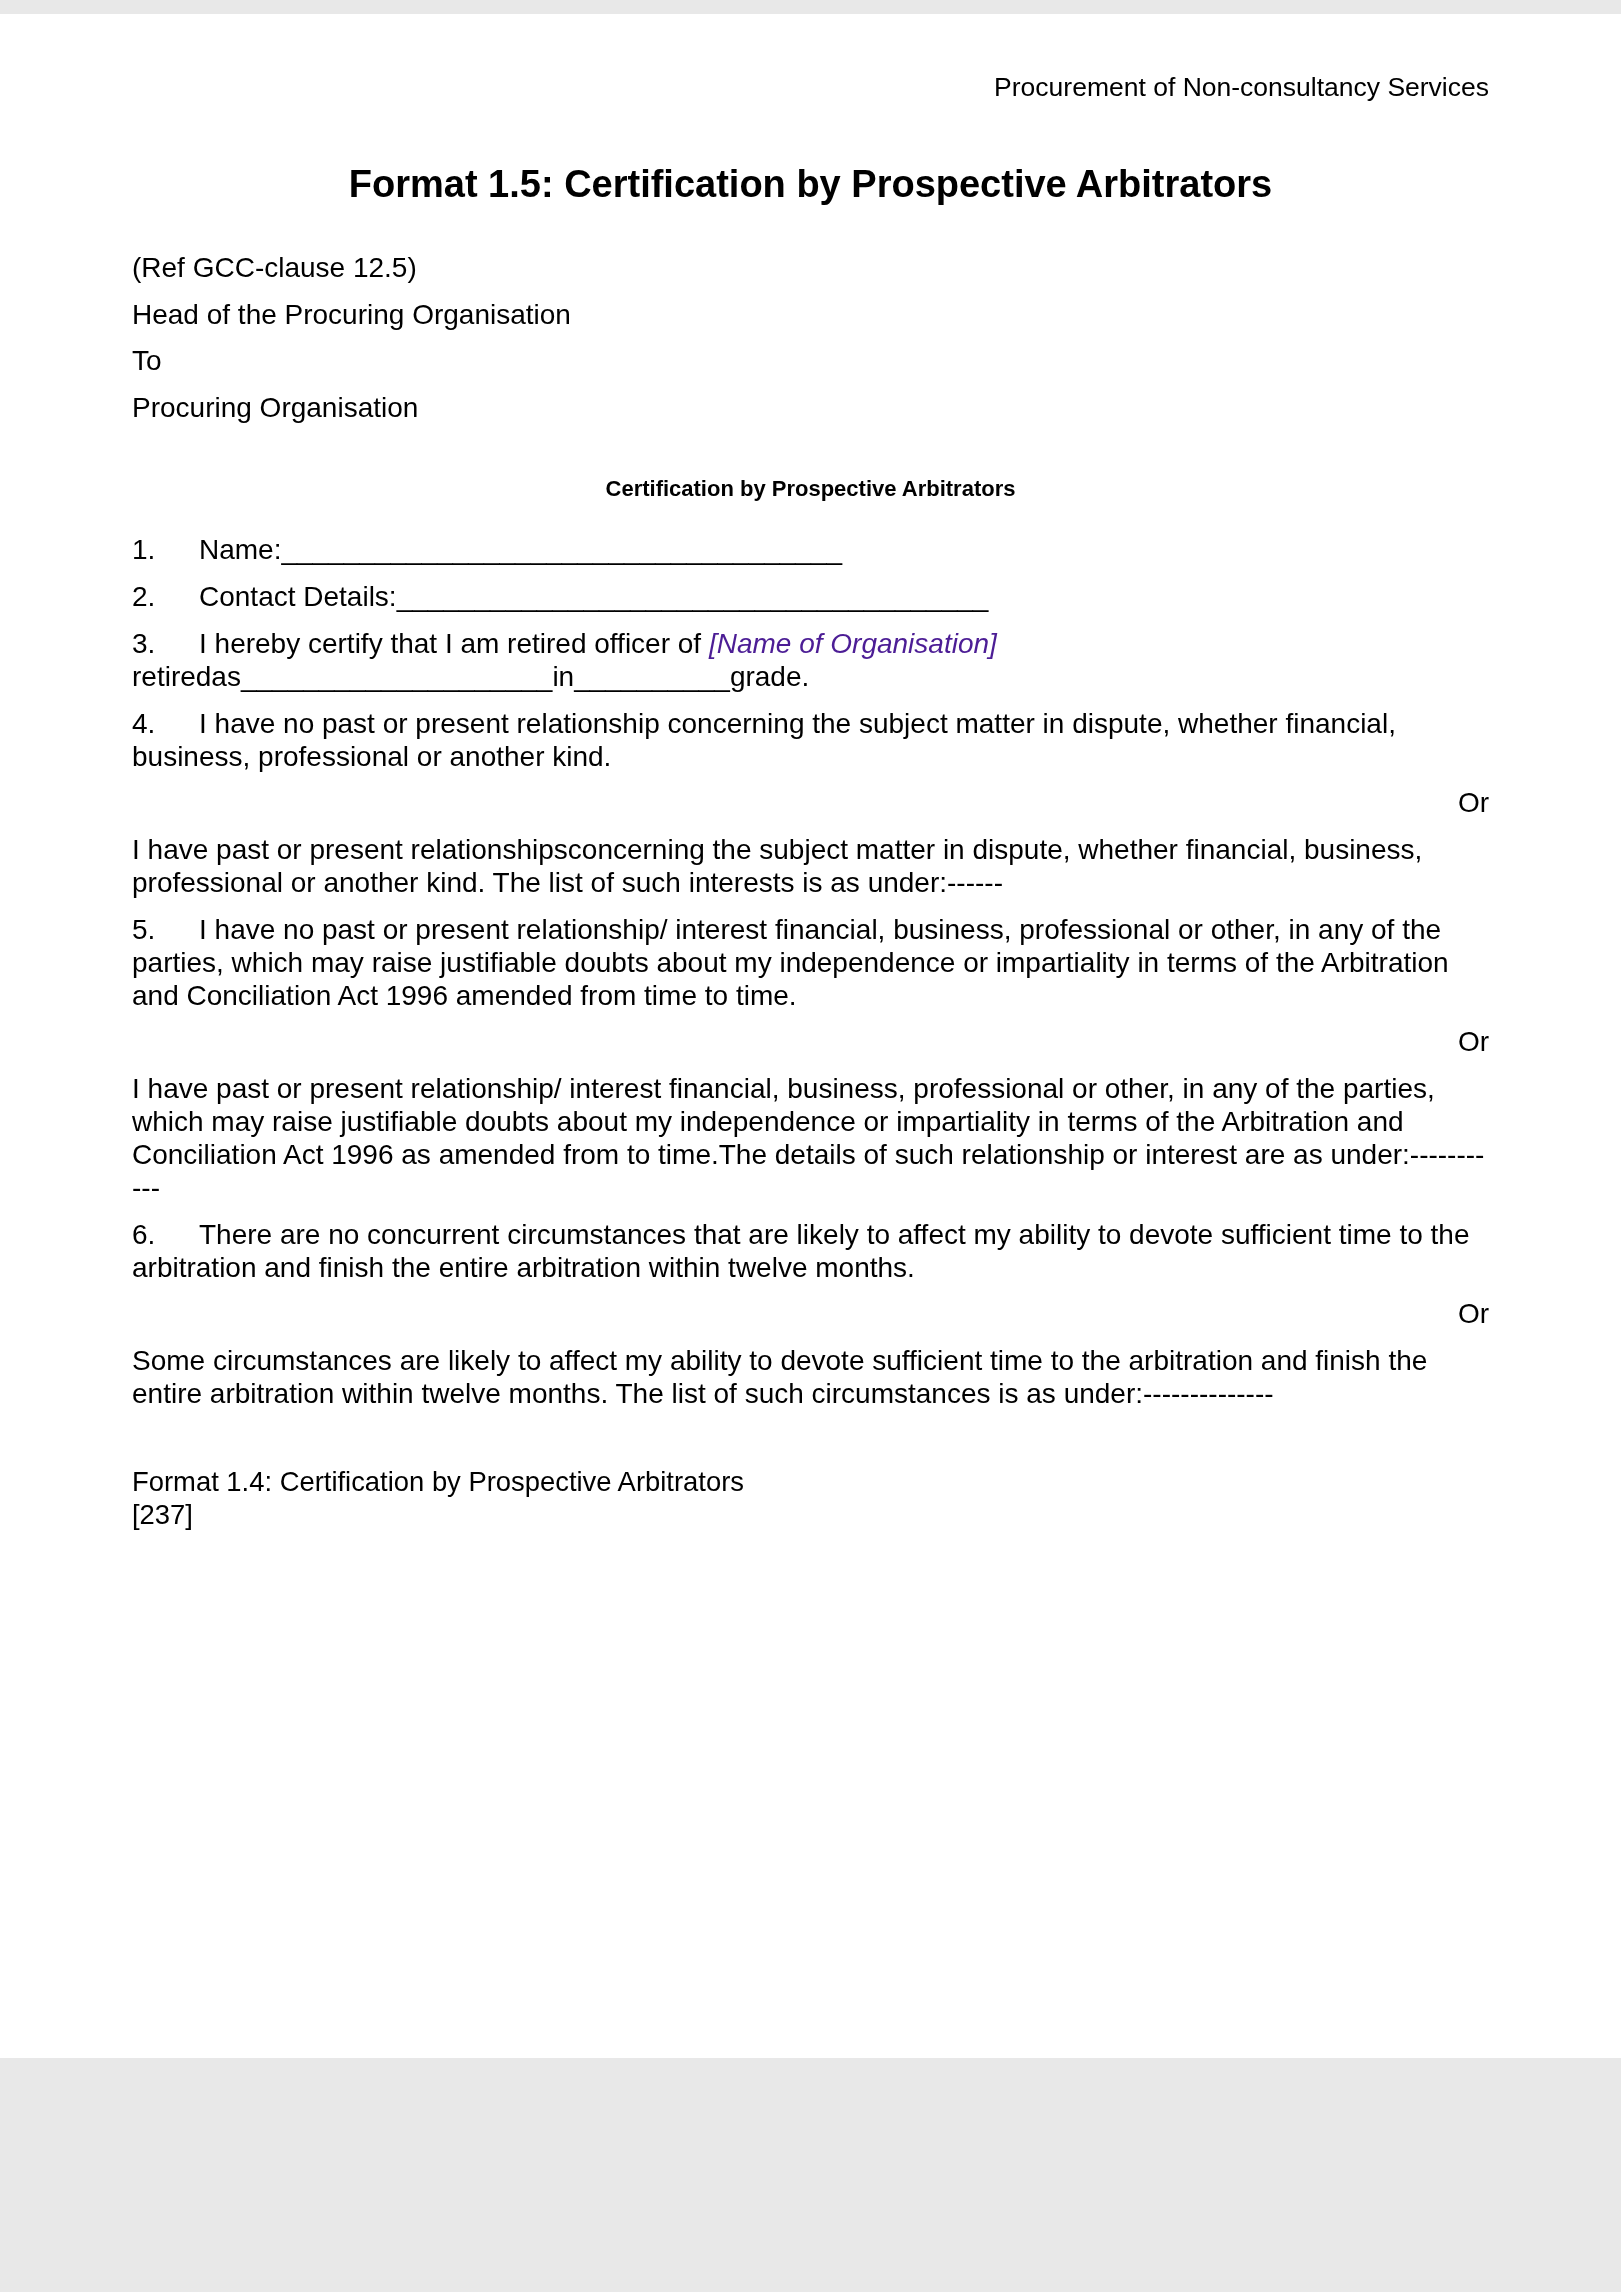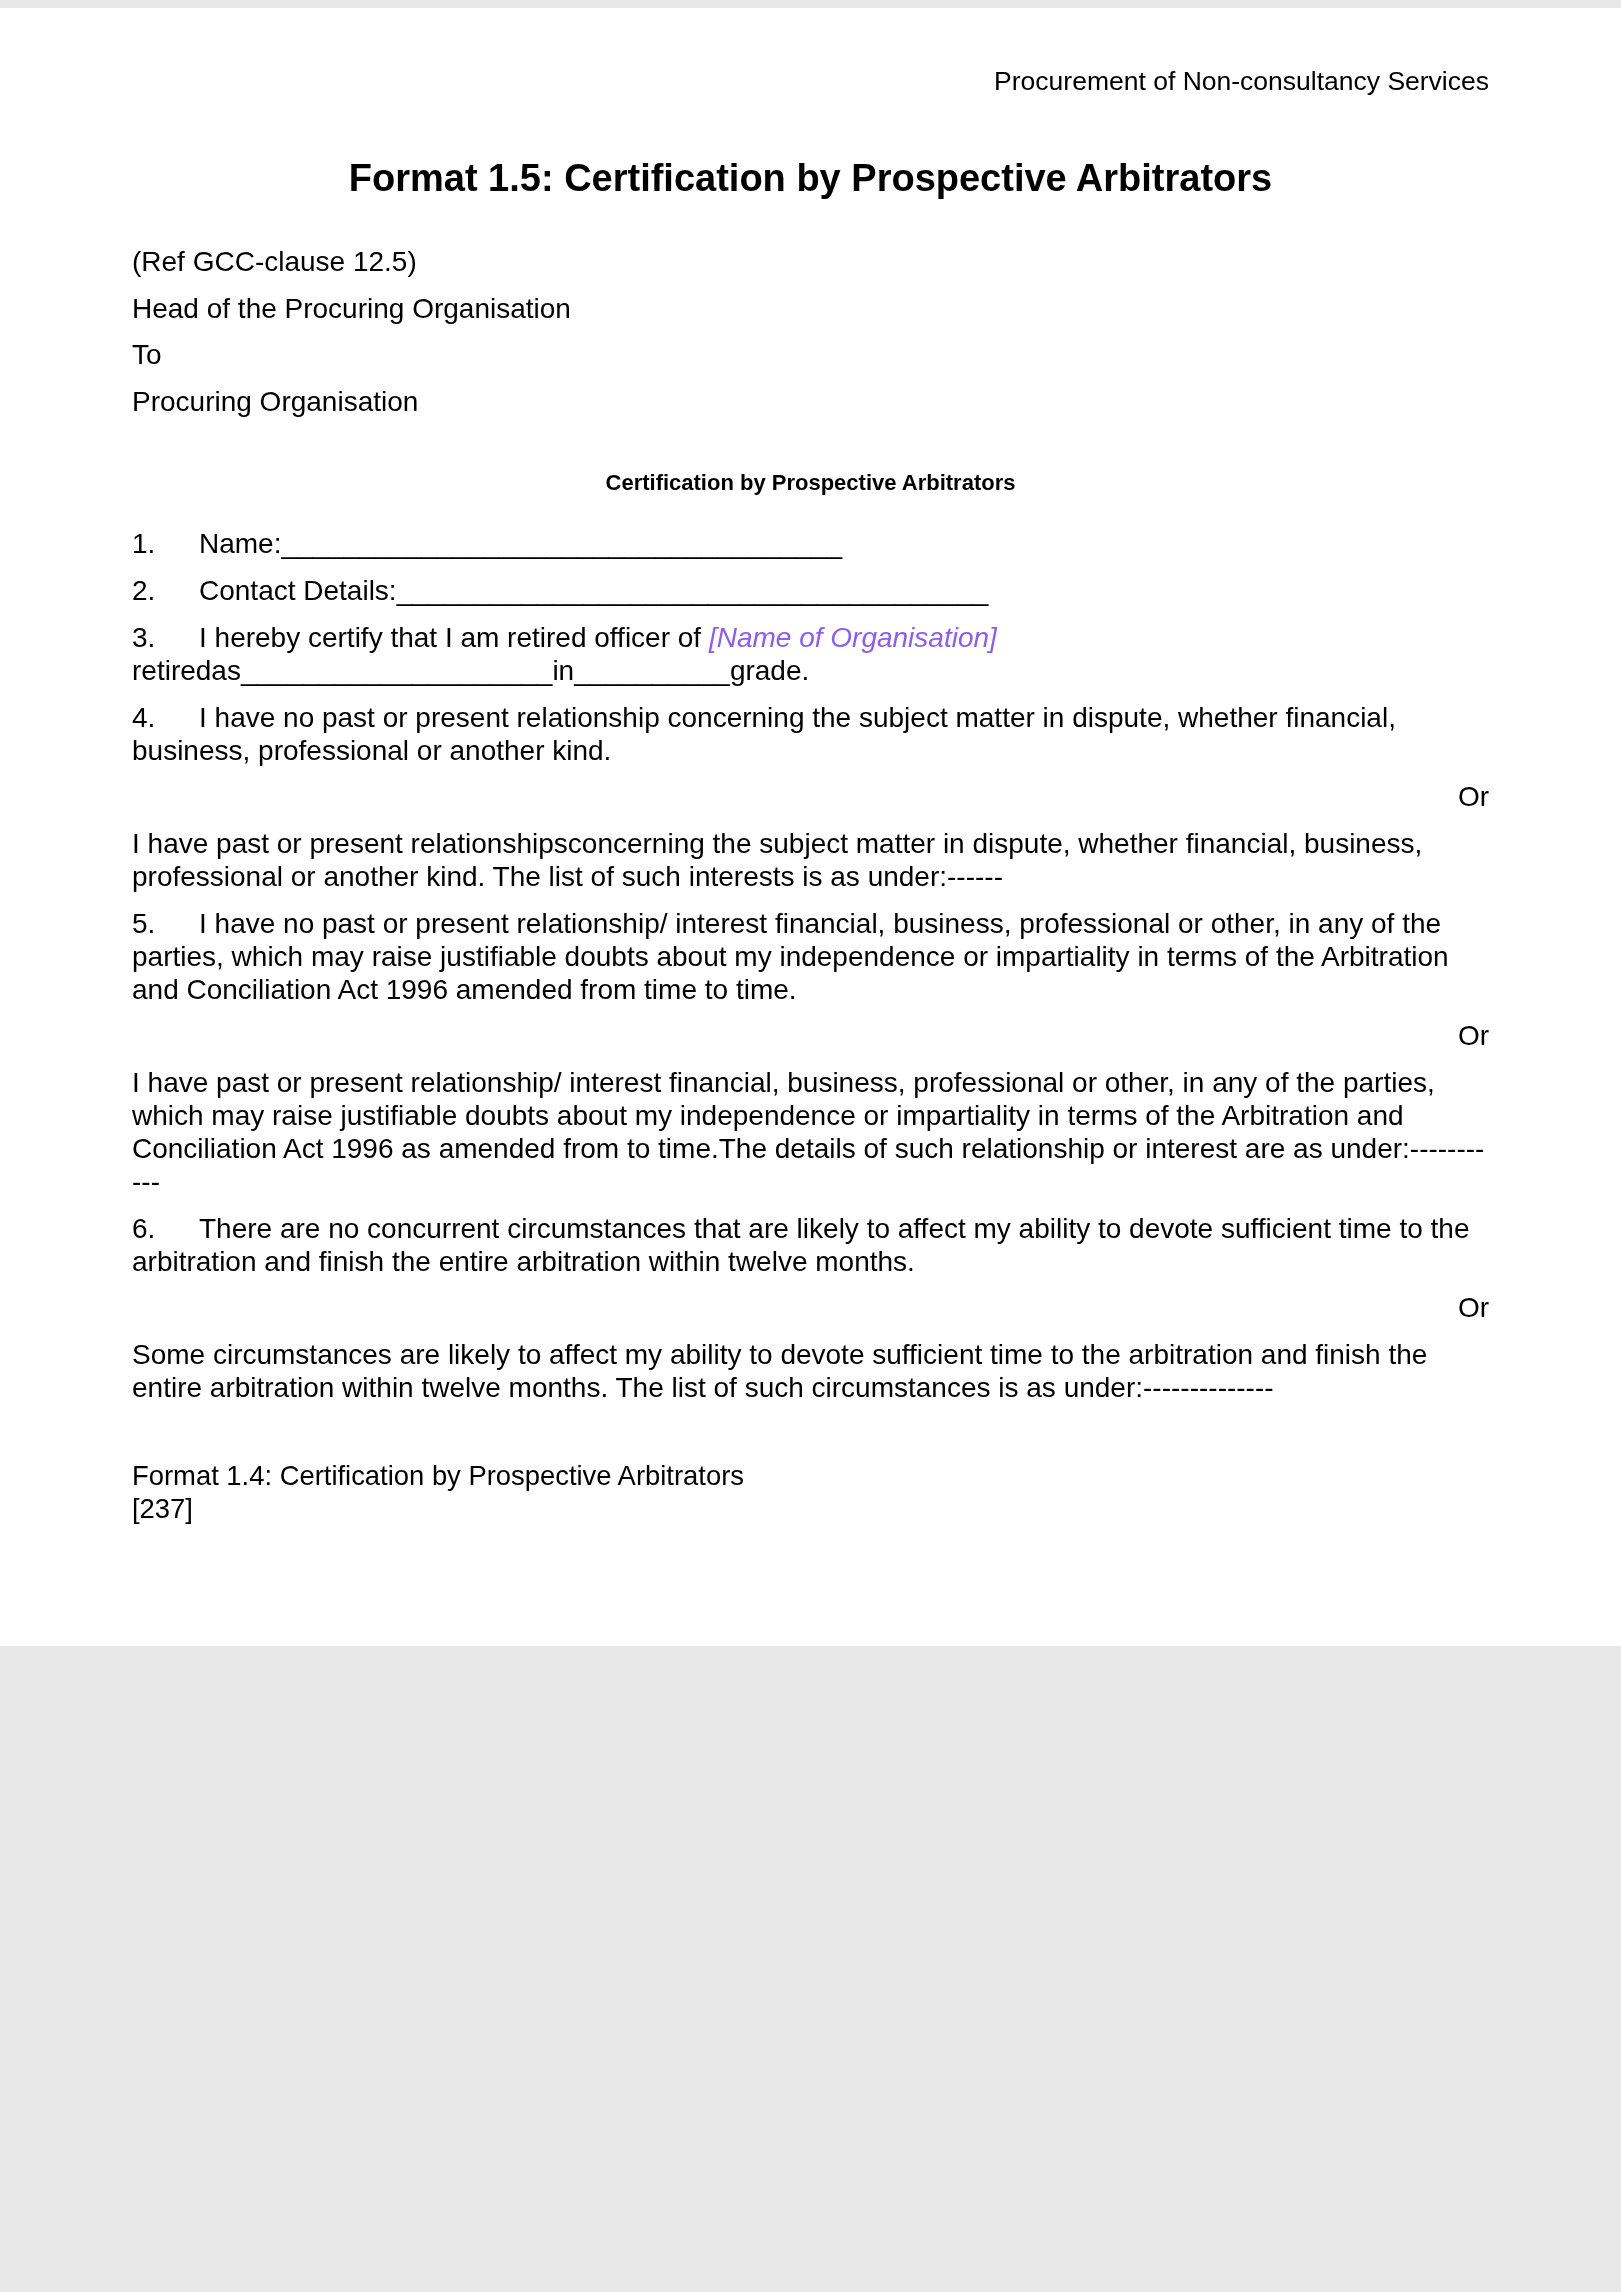--- a/index.html
+++ b/index.html
@@ -1,20 +1,20 @@
 <!DOCTYPE html>
 <html><head>
 <meta charset="utf-8">
 <style>
   html, body { margin: 0; padding: 0; background: #e8e8e8; }
   .page {
     position: relative;
     width: 1621px;
-    height: 1638px;
-    margin: 8px auto;
+    height: 2044px;
+    margin: 14px auto;
     background: #ffffff;
     box-sizing: border-box;
     padding: 57px 132px 0 132px;
     font-family: "Liberation Sans", sans-serif;
     color: #000000;
     overflow: hidden;
   }
   .doc-header {
     text-align: right;
     font-size: 26.5px;
@@ -43,21 +43,21 @@
   }
   .num {
     display: inline-block;
     width: 67px;
   }
   .or-line {
     text-align: right;
   }
   .placeholder-italic {
     font-style: italic;
-    color: #8b5cf6;
+    color: #4c1d95;
   }
   .doc-footer {
     display: flex;
     justify-content: space-between;
     align-items: baseline;
     font-size: 27.4px;
     line-height: 33px;
     margin-top: 55px;
     flex-direction: column;
   }

